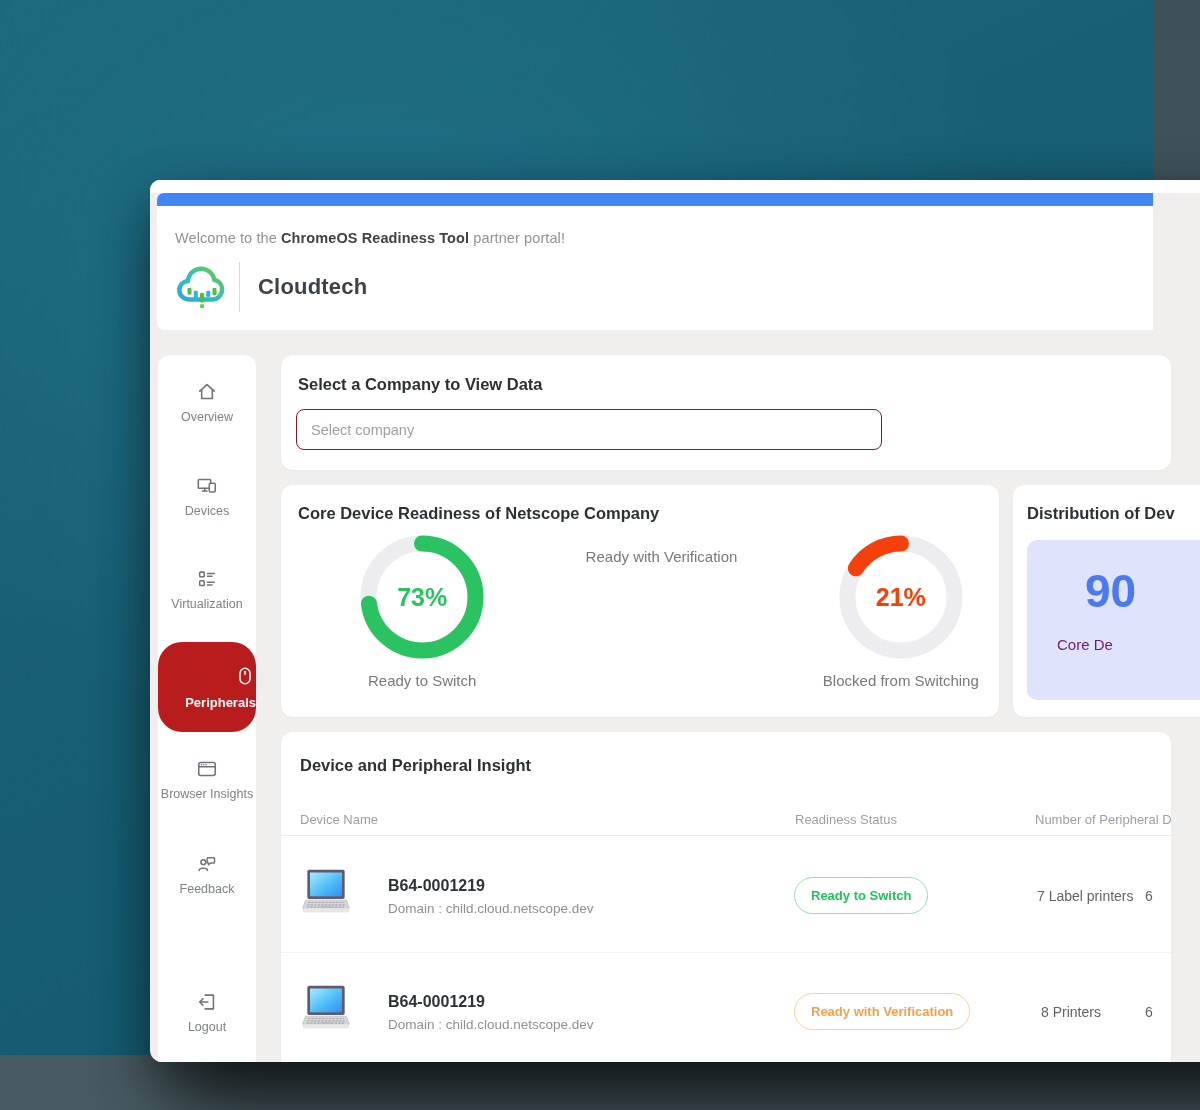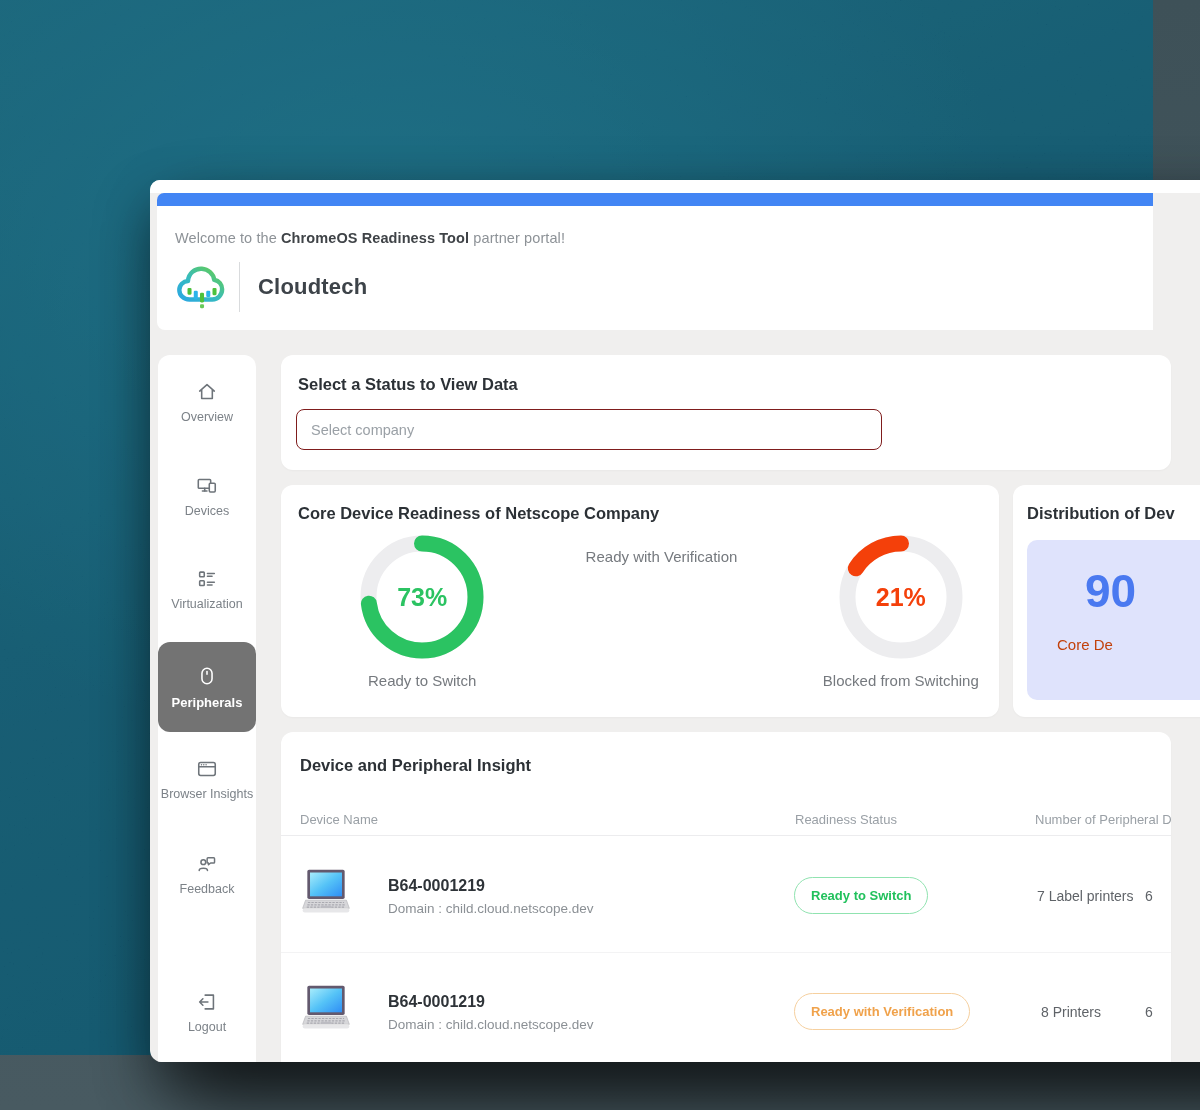--- a/index.html
+++ b/index.html
@@ -32,21 +32,21 @@
   .welcome b { color:#3f4347; font-weight:700; }
   .brand-row { position:absolute; left:18px; top:50px; height:62px; display:flex; align-items:center; }
   .brand-logo { width:50px; height:50px; }
   .brand-divider { width:1px; height:50px; background:#d9dbdd; margin:0 18px 0 14px; }
   .brand-name { font-size:22px; font-weight:700; color:#3d4349; letter-spacing:.2px; }
   
   .sidebar { position:absolute; left:8px; top:175px; width:98px; height:707px; background:#ffffff; border-radius:12px 12px 0 0;padding-left:19px; }
   .side-item { position:absolute; left:0; width:98px; display:flex; flex-direction:column; align-items:center; gap:7px; color:#6e747a; cursor:pointer; }
   .side-item .lbl { font-size:12.5px; color:#7c8288; text-align:center; line-height:14px; }
   .side-item svg { width:22px; height:22px; stroke:#6e747a; fill:none; stroke-width:1.7; stroke-linecap:round; stroke-linejoin:round; }
-  .side-item.active { background:#737373; border-radius:12px; height:90px; justify-content:center; gap:9px; }
+  .side-item.active { background:#b91c1c; border-radius:24px; height:90px; justify-content:center; gap:9px;align-items:flex-end; }
   .side-item.active .lbl { color:#ffffff; font-weight:700; font-size:13px; }
   .side-item.active svg { stroke:#ffffff; }
   
   .card { position:absolute; background:#ffffff; border-radius:12px; box-shadow:0 1px 2px rgba(0,0,0,.03); }
   .card-title { font-size:16.5px; font-weight:700; color:#2c3136; }
   .card-select { left:131px; top:175px; width:890px; height:115px; }
   .card-select .card-title { position:absolute; left:17px; top:20px; }
   .company-input { position:absolute; left:15px; top:54px; width:586px; height:41px; border:1px solid #7f1d1d; border-radius:8px; background:#fff; font-size:14.5px; color:#3c4043; padding:0 14px; font-family:"Liberation Sans",sans-serif; outline:none; }
   .company-input::placeholder { color:#9aa0a6; }
   .card-readiness { left:131px; top:305px; width:718px; height:232px; }
@@ -56,21 +56,21 @@
   .donut-wrap { position:relative; width:124px; height:124px; }
   .donut-wrap svg { width:124px; height:124px; transform:rotate(-90deg); }
   .donut-track { stroke:#ededef; }
   .donut-arc { stroke-linecap:round; }
   .donut-pct { position:absolute; inset:0; display:flex; align-items:center; justify-content:center; font-size:25px; font-weight:700; }
   .donut-label { margin-top:13px; font-size:15px; color:#75797e; }
   .card-dist { left:863px; top:305px; width:320px; height:232px; }
   .card-dist .card-title { position:absolute; left:14px; top:19px; white-space:nowrap; }
   .dist-box { position:absolute; left:14px; top:55px; width:292px; height:160px; background:#dfe3fc; border-radius:10px; }
   .dist-number { position:absolute; left:58px; top:24px; font-size:46px; font-weight:700; color:#4a79f0; }
-  .dist-caption { position:absolute; left:30px; top:96px; font-size:15px; color:#c2410c; white-space:nowrap; }
+  .dist-caption { position:absolute; left:30px; top:96px; font-size:15px; color:#701a75; white-space:nowrap; }
   
   .card-insight { left:131px; top:552px; width:890px; height:330px; border-radius:12px 12px 0 0; }
   .card-insight .card-title { position:absolute; left:19px; top:24px; }
   .th { position:absolute; top:74px; font-size:13px; color:#9aa0a6; white-space:nowrap;margin-top:6px; }
   .th.c1 { left:19px; } .th.c2 { left:514px; } .th.c3 { left:754px; }
   .head-divider { position:absolute; left:0; top:103px; width:100%; height:1px; background:#ececee; }
   .row-divider { position:absolute; left:0; top:220px; width:100%; height:1px; background:#f3f3f4; }
   .laptop-icon { position:absolute; left:17px; width:56px; height:56px; }
   .dev-name { position:absolute; left:107px; font-size:16px; font-weight:700; color:#2e3338; }
   .dev-domain { position:absolute; left:107px; font-size:13.5px; color:#8b9095; }
@@ -174,21 +174,21 @@
     <div class="side-item" style="top:636px">
       <svg viewBox="0 0 24 24">
           <path d="M10 4.5 h9 v15 h-9"></path>
           <path d="M4 12 h9 M7.5 8.5 L4 12 l3.5 3.5"></path>
         </svg>
       <div class="lbl">Logout</div>
     </div>
   </div>
 
   <div class="card card-select">
-    <div class="card-title">Select a Status to View Data</div>
+    <div class="card-title">Select a Company to View Data</div>
     <input class="company-input" type="text" placeholder="Select company" style="">
   </div>
 
   <div class="card card-readiness">
     <div class="card-title">
       <span>Core Device Readiness of </span><span>Netscope</span><span> Company</span>
     </div>
     <div class="donut-row">
       <div class="donut-col">
         <div class="donut-wrap">

